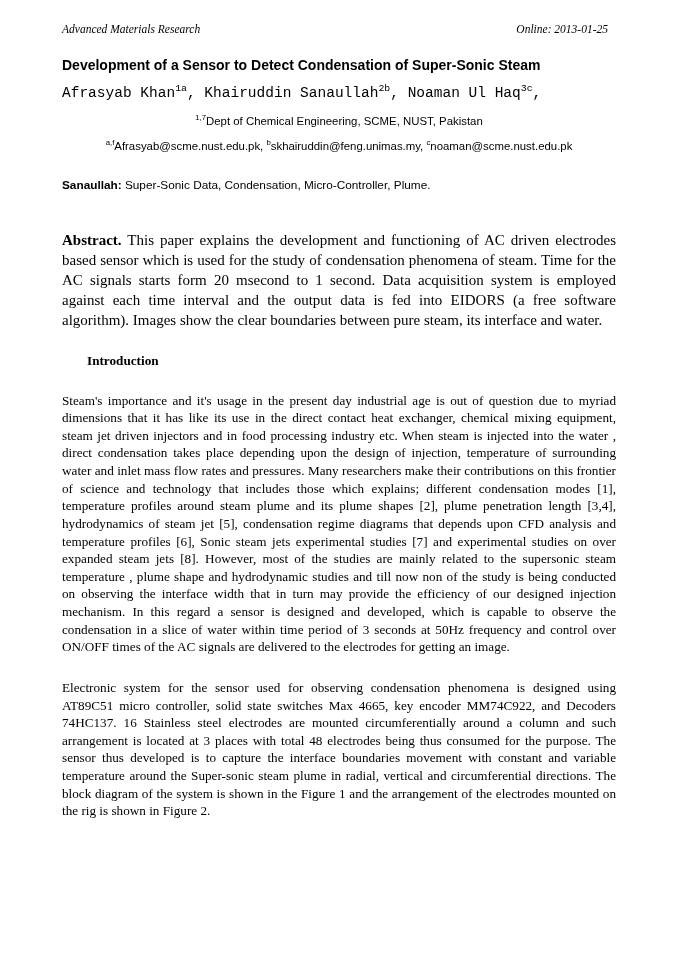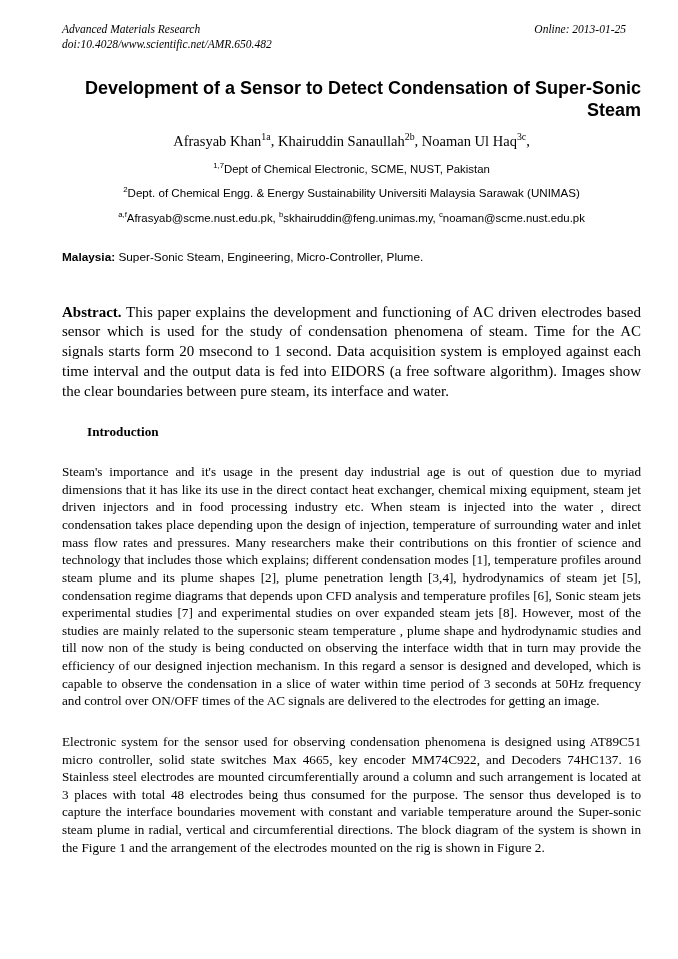--- a/index.html
+++ b/index.html
@@ -12,51 +12,50 @@
     height: 959px;
     font-family: "Liberation Serif", serif;
     color: #000000;
     overflow: hidden;
   }
   .page {
     position: relative;
     width: 678px;
     height: 716px;
     box-sizing: border-box;
-    padding: 22px 37px 0 62px;
+    padding: 22px 62px 0 62px;
   }
   
   .runhead {
     position: relative;
     font-style: italic;
     font-size: 11.5px;
     line-height: 1.32;
   }
   .runhead .left {
     width: 70%;
   }
   .runhead .right {
     position: absolute;
     top: 0;
-    right: 15px;
+    right: 8px;
     font-size: 11.5px;
   }
   
   .title {
     font-family: "Liberation Sans", sans-serif;
     font-weight: bold;
-    font-size: 18px;
-    text-align: right;
-    margin-top: 26px;
+    font-size: 14px;
+    text-align: left;
+    margin-top: 20px;
     line-height: 1.2;
   }
   .authors {
-    font-family: Liberation Serif, serif;
+    font-family: Liberation Mono, monospace;
     font-size: 14.5px;
-    text-align: center;
     margin-top: 10px;
     line-height: 1.25;
   }
   .affil {
     font-family: "Liberation Sans", sans-serif;
     font-size: 11.4px;
     text-align: center;
     margin-top: 12px;
     line-height: 1.3;
   }
@@ -107,46 +106,42 @@
   }
 </style>
 </head>
 <body>
 
 <div class="page">
 
   <div class="runhead">
     <div class="left">
       <div>Advanced Materials Research</div>
-      <div>doi:10.4028/www.scientific.net/AMR.650.482</div>
     </div>
     <div class="right">Online: 2013-01-25</div>
   </div>
 
   <div class="title">Development of a Sensor to Detect Condensation of Super-Sonic Steam</div>
 
   <div class="authors">
     <span><span>Afrasyab Khan</span><sup>1a</sup></span><span>, </span><span><span>Khairuddin Sanaullah</span><sup>2b</sup></span><span>, </span><span><span>Noaman Ul Haq</span><sup>3c</sup></span><span>,</span>
   </div>
 
   <div class="affil">
-    <sup>1,7</sup><span>Dept of Chemical Electronic, SCME, NUST, Pakistan</span>
-  </div>
-  <div class="affil second">
-    <sup>2</sup><span>Dept. of Chemical Engg. &amp; Energy Sustainability Universiti Malaysia Sarawak (UNIMAS)</span>
+    <sup>1,7</sup><span>Dept of Chemical Engineering, SCME, NUST, Pakistan</span>
   </div>
 
   <div class="emails">
     <sup>a,f</sup><span>Afrasyab@scme.nust.edu.pk,</span>
     <sup>b</sup><span>skhairuddin@feng.unimas.my,</span>
     <sup>c</sup><span>noaman@scme.nust.edu.pk</span>
   </div>
 
   <div class="keywords">
-    <b>Malaysia:</b><span> Super-Sonic Steam, Engineering, Micro-Controller, Plume.</span>
+    <b>Sanaullah:</b><span> Super-Sonic Data, Condensation, Micro-Controller, Plume.</span>
   </div>
 
   <div class="abstract">
     <b>Abstract.</b><span> This paper explains the development and functioning of AC driven electrodes based sensor which is used for the study of condensation phenomena of steam. Time for the AC signals starts form 20 msecond to 1 second. Data acquisition system is employed against each time interval and the output data is fed into EIDORS (a free software algorithm).   Images show the clear boundaries between pure steam, its interface and water.</span>
   </div>
 
   <div class="section-head">Introduction</div>
   <div class="para">Steam's importance and it's usage in the present day industrial age is out of question due to myriad dimensions that it has like its use in the direct contact heat exchanger, chemical mixing equipment, steam jet driven injectors and in food processing industry etc. When steam is injected into the water , direct condensation takes place depending upon the design of injection, temperature of surrounding water and inlet mass flow rates and pressures. Many researchers make their contributions on this frontier of science and technology that includes those which explains; different condensation modes [1], temperature profiles around steam plume and its plume shapes [2], plume penetration length [3,4], hydrodynamics of steam jet [5], condensation regime diagrams that depends upon CFD analysis and temperature profiles [6], Sonic steam jets experimental studies [7] and experimental studies on over expanded steam jets [8].  However, most of the studies are mainly related to the supersonic steam temperature , plume shape and hydrodynamic studies and till now non of the study is being conducted on observing the interface width that in turn may provide the efficiency of our designed injection mechanism. In this regard a sensor is designed and developed, which is capable to observe the condensation in a slice of water within time period of  3 seconds at 50Hz frequency and control over ON/OFF times of the AC signals are delivered to the electrodes for getting an image.</div>
 
   <div class="para">Electronic system for the sensor used for observing condensation phenomena is designed using AT89C51 micro controller, solid state switches Max 4665, key encoder MM74C922, and Decoders 74HC137.  16 Stainless steel electrodes are mounted circumferentially around a column and such arrangement is located at 3 places with total 48 electrodes being thus consumed for the purpose. The sensor thus developed is to capture the interface boundaries movement with constant and variable temperature around the Super-sonic steam plume in radial, vertical and circumferential directions. The block diagram of the system is shown in the Figure 1 and the arrangement of the electrodes mounted on the rig is shown in Figure 2.</div>

